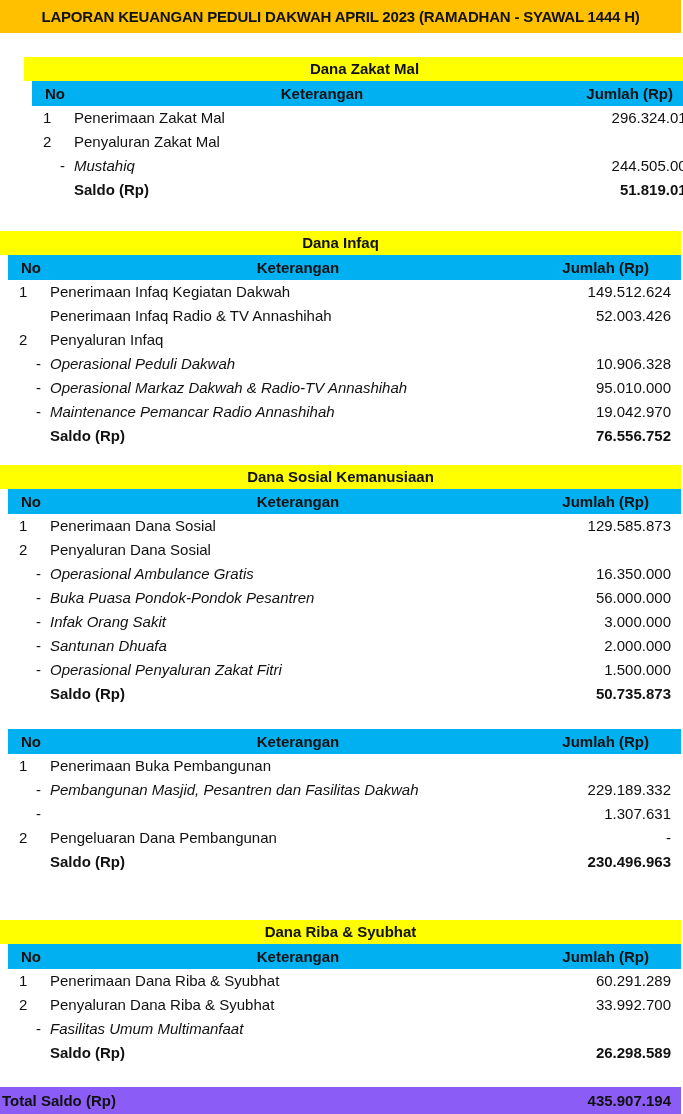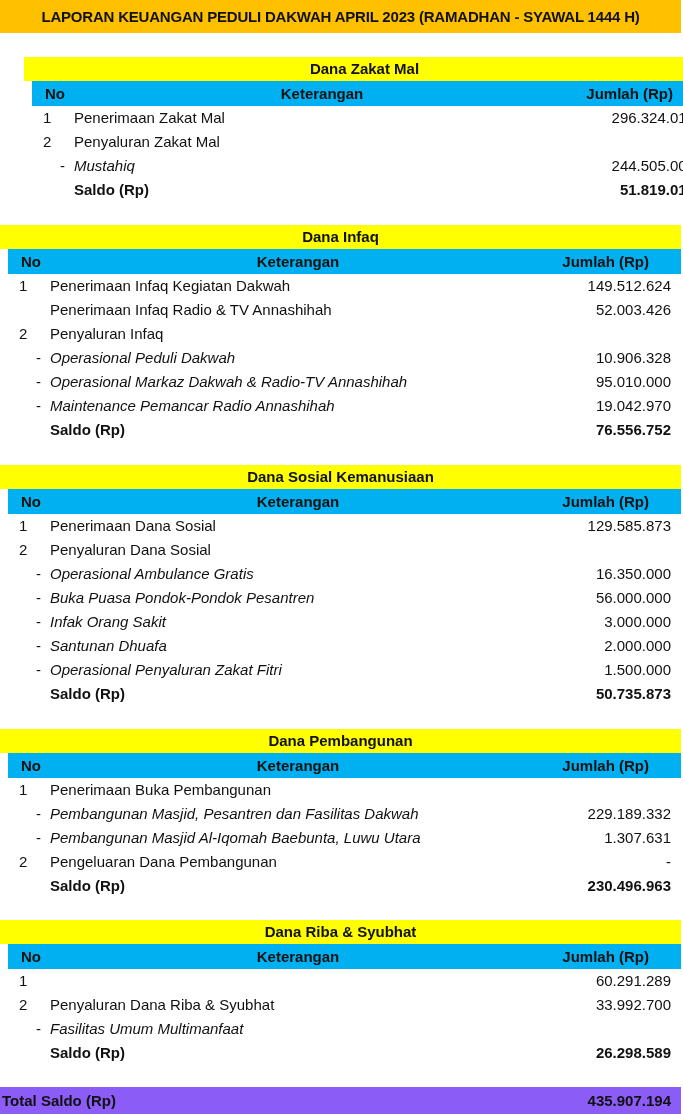--- a/index.html
+++ b/index.html
@@ -53,21 +53,21 @@
         <span class="ket">Mustahiq</span>
         <span class="amt">244.505.000</span>
       </div>
       <div class="row saldo">
         <span class="no"></span>
         <span class="dash"></span>
         <span class="ket">Saldo (Rp)</span>
         <span class="amt">51.819.017</span>
       </div>
     </div>
-    <div class="section" style="top: 225px;">
+    <div class="section" style="top: 231px;">
       <div class="band-yellow">Dana Infaq</div>
       <div class="band-blue">
         <span class="c-no">No</span>
         <span class="c-ket">Keterangan</span>
         <span class="c-jml">Jumlah (Rp)</span>
       </div>
       <div class="row main">
         <span class="no">1</span>
         <span class="dash"></span>
         <span class="ket">Penerimaan Infaq Kegiatan Dakwah</span>
@@ -160,42 +160,40 @@
         <span class="amt">1.500.000</span>
       </div>
       <div class="row saldo">
         <span class="no"></span>
         <span class="dash"></span>
         <span class="ket">Saldo (Rp)</span>
         <span class="amt">50.735.873</span>
       </div>
     </div>
     <div class="section" style="top: 729px;">
-      <div class="band-yellow">Dana Pembangunan</div>
       <div class="band-blue">
         <span class="c-no">No</span>
         <span class="c-ket">Keterangan</span>
         <span class="c-jml">Jumlah (Rp)</span>
       </div>
       <div class="row main">
         <span class="no">1</span>
         <span class="dash"></span>
         <span class="ket">Penerimaan Buka Pembangunan</span>
         <span class="amt"></span>
       </div>
       <div class="row sub">
         <span class="no"></span>
         <span class="dash">-</span>
         <span class="ket">Pembangunan Masjid, Pesantren dan Fasilitas Dakwah</span>
         <span class="amt">229.189.332</span>
       </div>
       <div class="row sub">
         <span class="no"></span>
         <span class="dash">-</span>
-        <span class="ket">Pembangunan Masjid Al-Iqomah Baebunta, Luwu Utara</span>
         <span class="amt">1.307.631</span>
       </div>
       <div class="row main">
         <span class="no">2</span>
         <span class="dash"></span>
         <span class="ket">Pengeluaran Dana Pembangunan</span>
         <span class="amt">-</span>
       </div>
       <div class="row saldo">
         <span class="no"></span>
@@ -207,20 +205,21 @@
     <div class="section" style="top: 920px;">
       <div class="band-yellow">Dana Riba &amp; Syubhat</div>
       <div class="band-blue">
         <span class="c-no">No</span>
         <span class="c-ket">Keterangan</span>
         <span class="c-jml">Jumlah (Rp)</span>
       </div>
       <div class="row main">
         <span class="no">1</span>
         <span class="dash"></span>
+        <span class="ket">Penerimaan Dana Riba &amp; Syubhat</span>
         <span class="amt">60.291.289</span>
       </div>
       <div class="row main">
         <span class="no">2</span>
         <span class="dash"></span>
         <span class="ket">Penyaluran Dana Riba &amp; Syubhat</span>
         <span class="amt">33.992.700</span>
       </div>
       <div class="row sub">
         <span class="no"></span>

